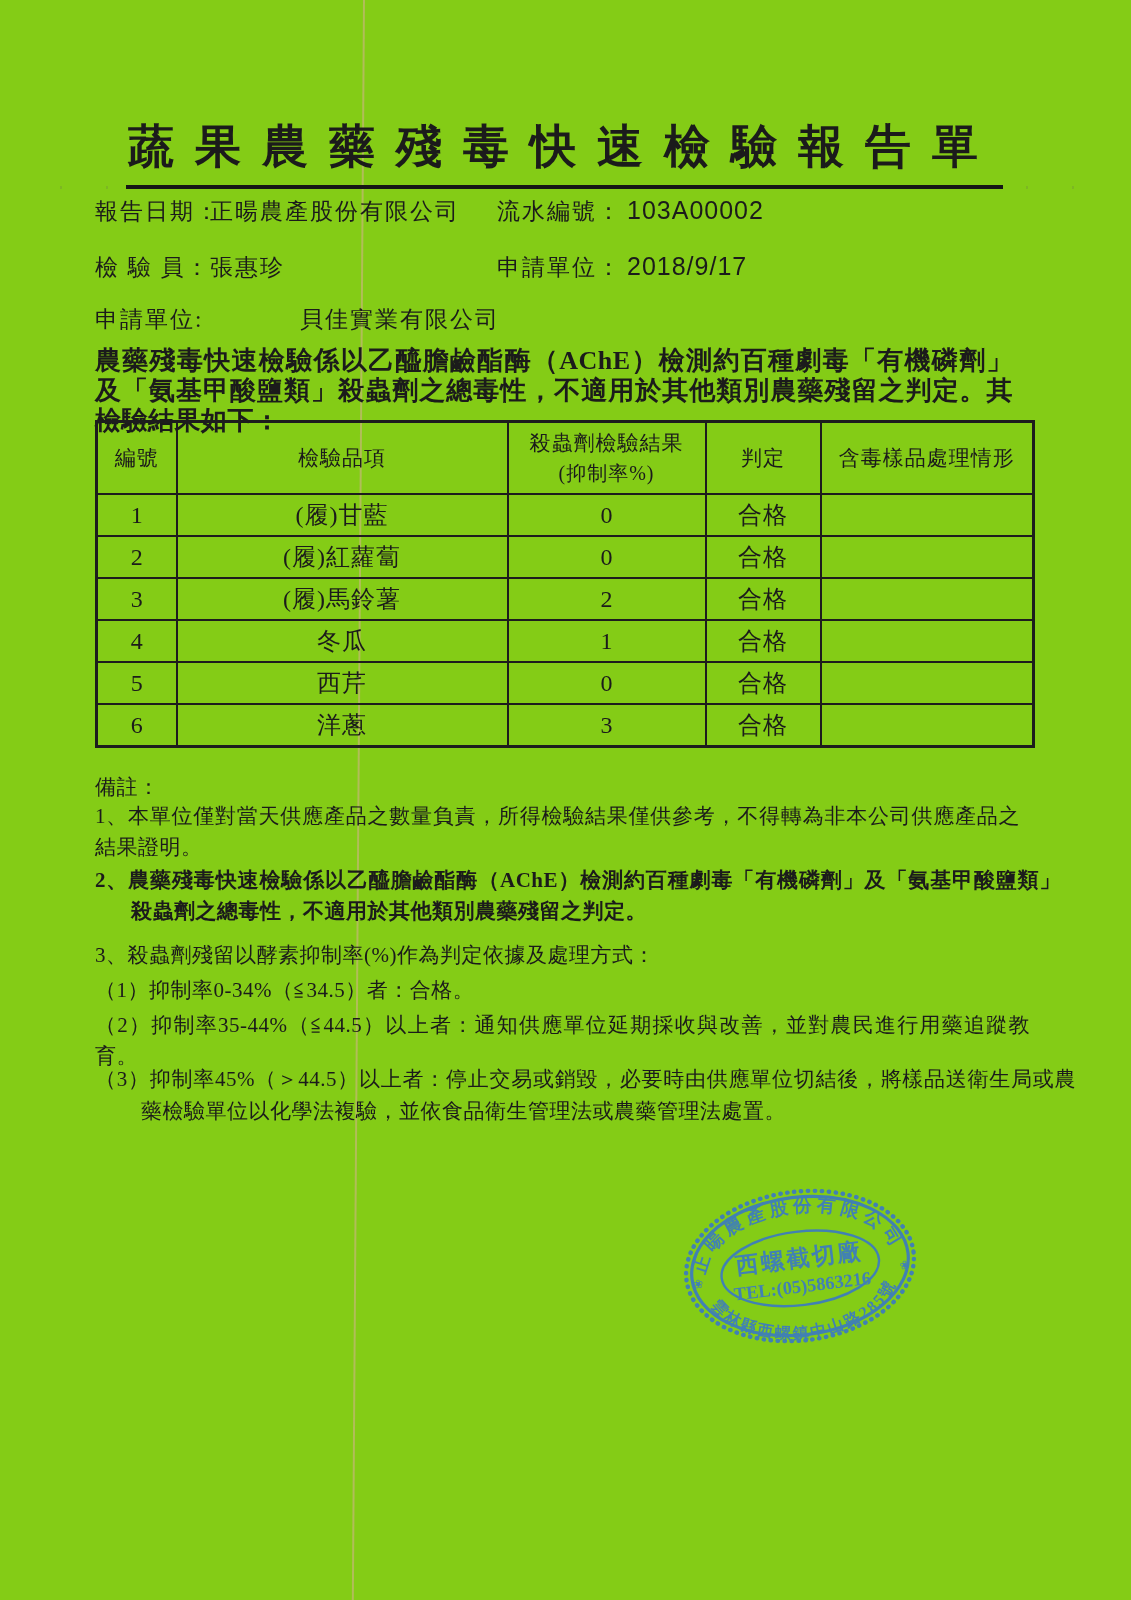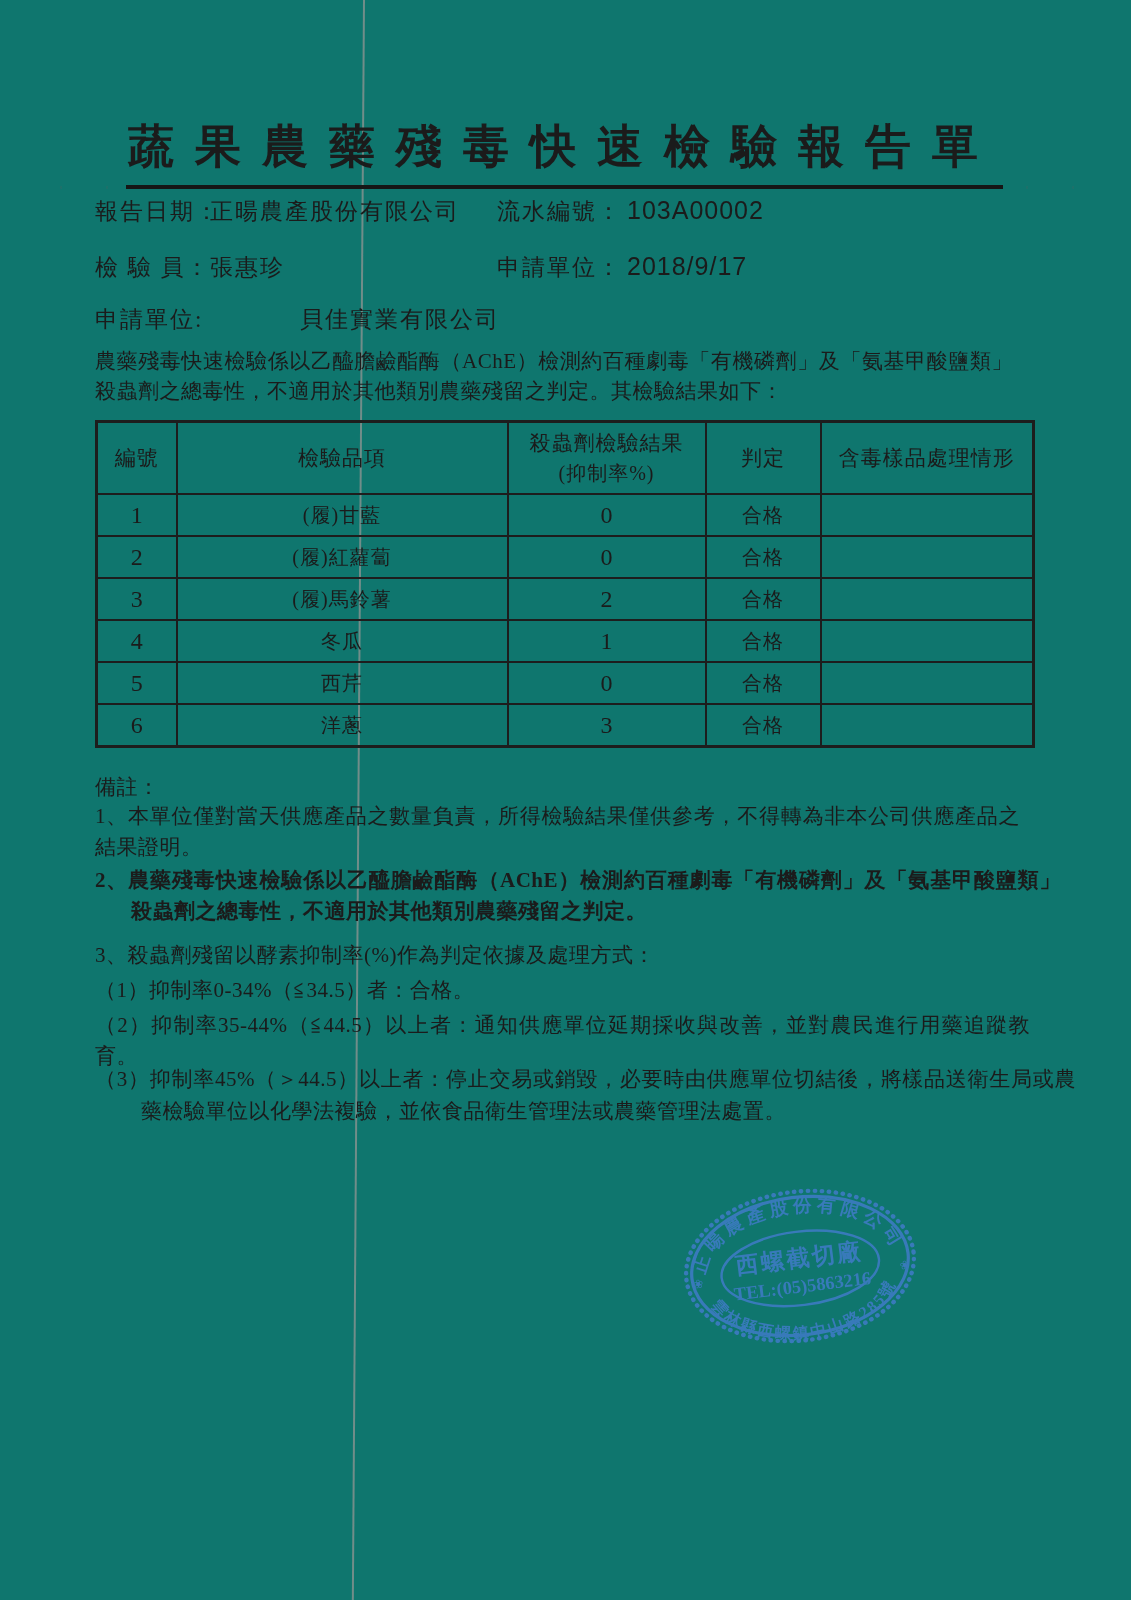--- a/index.html
+++ b/index.html
@@ -1,20 +1,20 @@
 <!DOCTYPE html>
 <html style="--stamp-color: #3c7bc1;"><head>
 <meta charset="utf-8">
 <style>
   html,body{margin:0;padding:0;background:#e9e9e9;}
   .page{
     position:relative;
     width:1131px;height:1600px;
     margin:0 auto;
-    background:#0f766e;
+    background:#84cc16;
     overflow:hidden;
     font-family:"Liberation Serif", serif;
     color:#1b1b1b;
   }
   .abs{position:absolute;}
 
   
   .fold-line{
     left:363px;top:0;width:2px;height:1600px;
     background:rgba(233,170,170,0.45);
@@ -37,41 +37,41 @@
   }
 
   
   .field-label{font-size:23px;letter-spacing:2px;white-space:nowrap;}
   .field-value{font-size:23px;letter-spacing:2px;white-space:nowrap;}
   .field-num{font-size:25px;letter-spacing:1px;font-family:Liberation Sans, sans-serif;white-space:nowrap;}
 
   
   .intro{
     left:95px;top:346px;width:918px;
-    font-size:21px;font-weight:400;line-height:30px;
+    font-size:26px;font-weight:700;line-height:30px;
     letter-spacing:0.5px;
     text-align:justify;
   }
 
   
   .report-table{
     left:95px;top:420px;
     border-collapse:collapse;table-layout:fixed;
     width:937px;
     border:3px solid #1d1d1d;
   }
   .report-table td,.report-table th{
     border:2px solid #1d1d1d;
     text-align:center;vertical-align:middle;
     padding:0;font-weight:normal;
     overflow:hidden;
   }
   .report-table thead th{height:70px;font-size:21px;letter-spacing:1px;}
   .report-table tbody td{height:40px;}
-  .cell-cjk{font-size:20px;letter-spacing:1px;font-family:Liberation Serif, serif;}
+  .cell-cjk{font-size:24px;letter-spacing:1px;font-family:Liberation Serif, serif;}
   .cell-num{font-size:24px;font-family:"Liberation Serif",serif;}
   .hdr-sub{font-size:20px;margin-top:3px;}
 
   .blank-below{
     left:95px;top:734px;width:937px;
     text-align:center;
     font-family:"Liberation Sans",sans-serif;
     font-size:30px;font-weight:700;letter-spacing:2px;
   }
 

